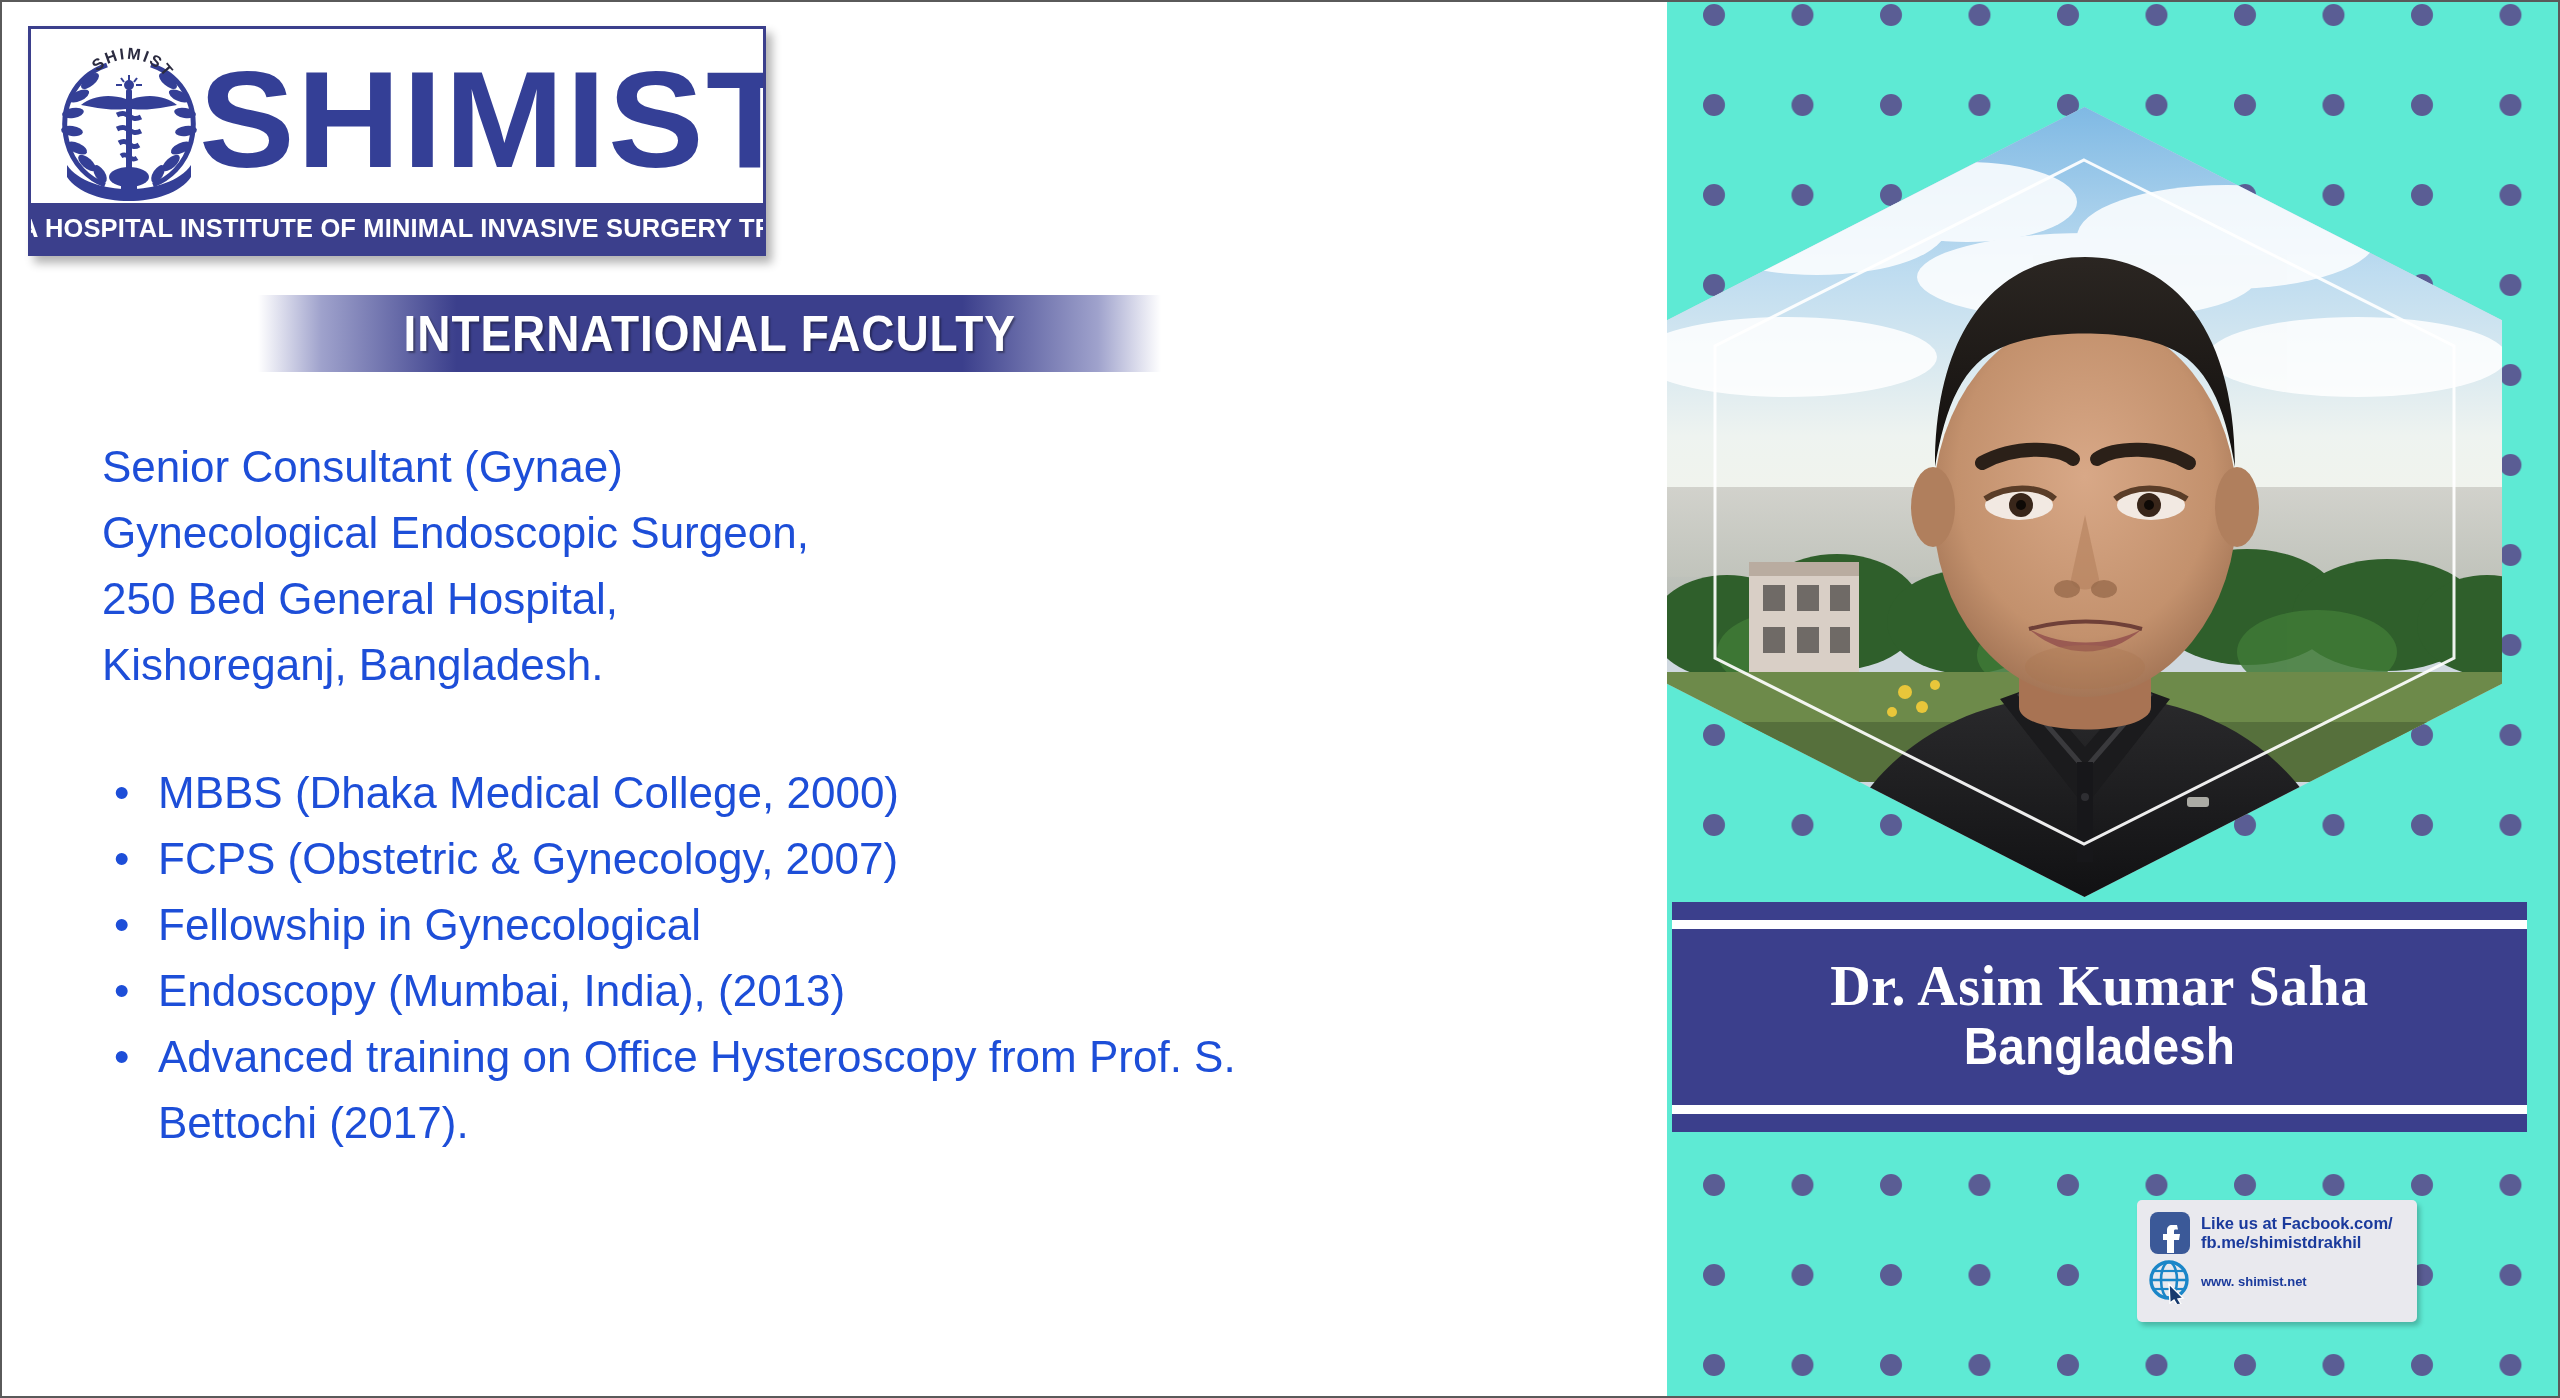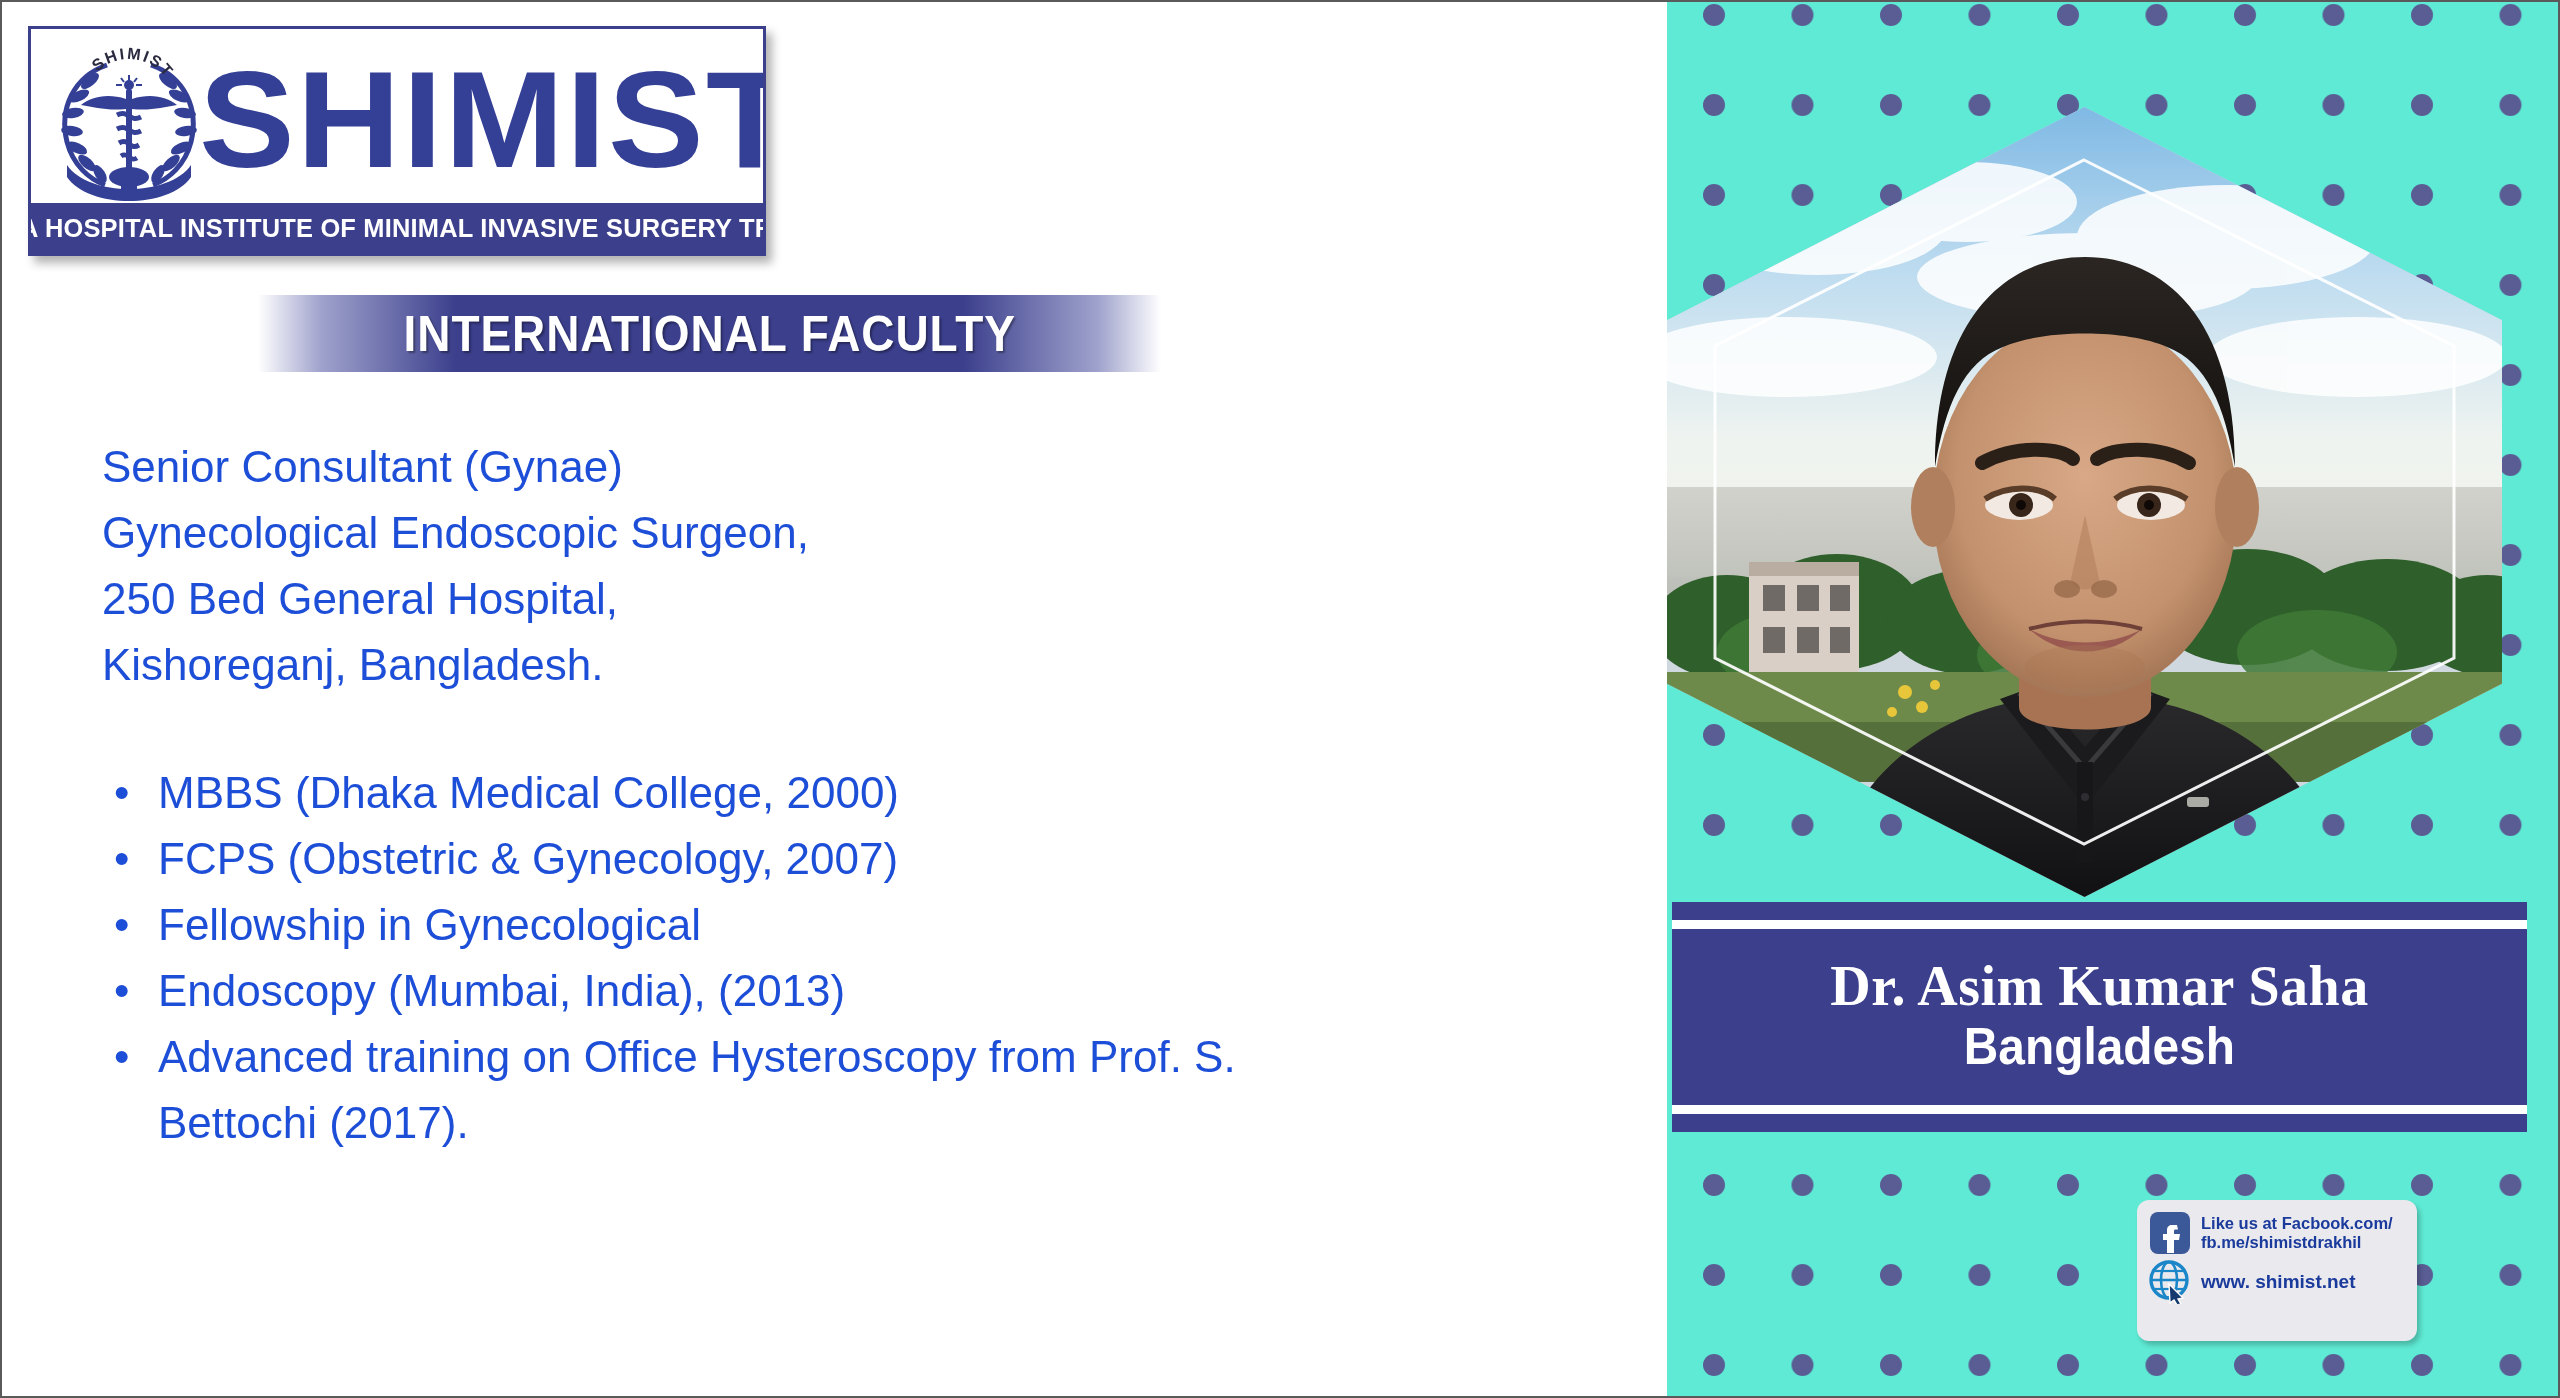--- a/index.html
+++ b/index.html
@@ -143,39 +143,39 @@
     font-family:"Liberation Sans", sans-serif;
     font-weight:bold;
     font-size:52px;
     line-height:58px;
     transform:scaleX(.92);
     display:inline-block;
   }
 
   #contact-box{
     position:absolute;left:470px;top:1198px;
-    width:280px;height:141px;
+    width:280px;height:122px;
     background:#e9e9ee;
-    border-radius:12px;
+    border-radius:5px;
     box-shadow:3px 4px 5px rgba(0,0,0,.22);
     box-sizing:border-box;
     padding:10px 0 0 0;
   }
   .contact-row{
     display:flex;align-items:center;
     margin:0 0 2px 10px;
   }
   .c-icon{width:46px;height:46px;flex:0 0 46px;margin-right:8px;position:relative;}
   .c-text{
     color:#1a3a9c;
     font-weight:bold;
     font-size:16.5px;
     line-height:19px;
   }
-  .c-text.big{font-size:19px;}
+  .c-text.big{font-size:13px;}
 </style>
 </head>
 <body>
 
 <div id="slide">
 
   <div id="logo-box">
     <div id="logo-top">
       <svg id="emblem" viewBox="0 0 160 165">
 

